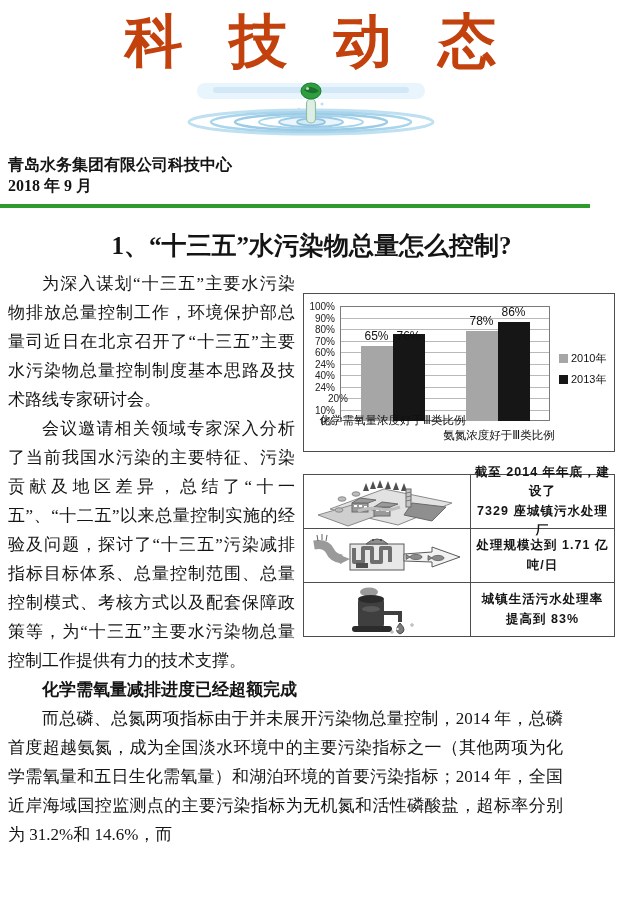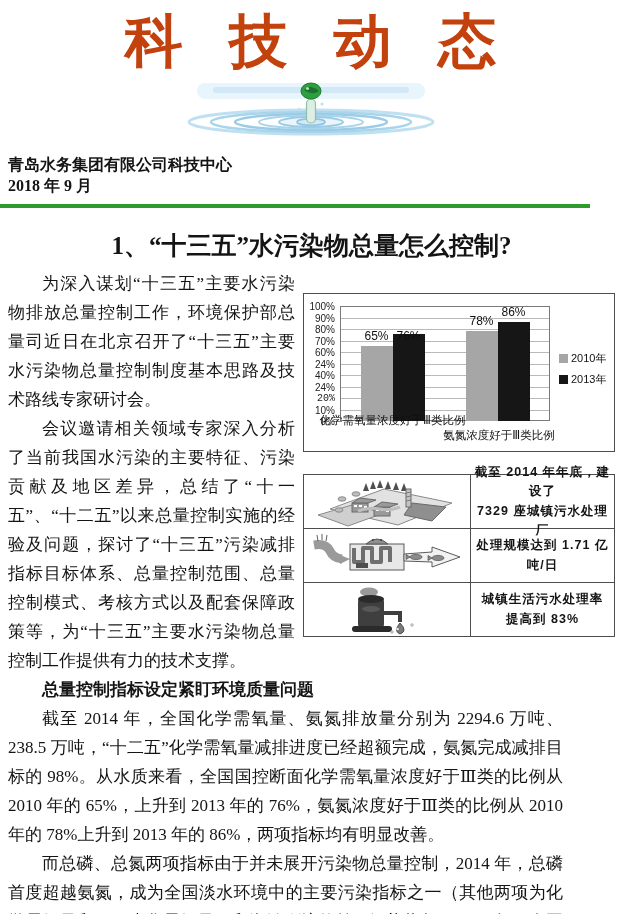--- a/index.html
+++ b/index.html
@@ -105,21 +105,21 @@
 
     <div class="article-body">
 
       <div class="figure-panel">
 
         <div class="chart-box" id="chart-box">
             <div class="ytick" style="left: 0px; top: 122px; width: 31px;">0%</div>
             <div class="gridline" style="left: 36px; top: 115.5px; width: 210px;"></div>
             <div class="ytick" style="left: 0px; top: 110.5px; width: 31px;">10%</div>
             <div class="gridline" style="left: 36px; top: 104px; width: 210px;"></div>
-            <div class="ytick" style="left: 0px; top: 99px; width: 31px; font-family: Liberation Mono, monospace;">20%</div>
+            <div class="ytick" style="left: 13px; top: 99px; width: 31px;">20%</div>
             <div class="gridline" style="left: 36px; top: 92.5px; width: 210px;"></div>
             <div class="ytick" style="left: 0px; top: 87.5px; width: 31px;">24%</div>
             <div class="gridline" style="left: 36px; top: 81px; width: 210px;"></div>
             <div class="ytick" style="left: 0px; top: 76px; width: 31px;">40%</div>
             <div class="gridline" style="left: 36px; top: 69.5px; width: 210px;"></div>
             <div class="ytick" style="left: 0px; top: 64.5px; width: 31px;">24%</div>
             <div class="gridline" style="left: 36px; top: 58px; width: 210px;"></div>
             <div class="ytick" style="left: 0px; top: 53px; width: 31px;">60%</div>
             <div class="gridline" style="left: 36px; top: 46.5px; width: 210px;"></div>
             <div class="ytick" style="left: 0px; top: 41.5px; width: 31px; text-align: right;">70%</div>
@@ -243,18 +243,17 @@
             </div>
             <div class="info-text-cell">城镇生活污水处理率
 提高到 83%</div>
           </div>
         </div>
 
       </div>
 
       <p>为深入谋划“十三五”主要水污染物排放总量控制工作，环境保护部总量司近日在北京召开了“十三五”主要水污染物总量控制制度基本思路及技术路线专家研讨会。</p>
       <p>会议邀请相关领域专家深入分析了当前我国水污染的主要特征、污染贡献及地区差异，总结了“十一五”、“十二五”以来总量控制实施的经验及问题，探讨了“十三五”污染减排指标目标体系、总量控制范围、总量控制模式、考核方式以及配套保障政策等，为“十三五”主要水污染物总量控制工作提供有力的技术支撑。</p>
-      <p class="subheading">总量控制指标设定紧盯环境质量问题</p>
-      <p class="wide">截至 2014 年，全国化学需氧量、氨氮排放量分别为 2294.6 万吨、238.5 万吨，“十二五”化学需氧量减排进度已经超额完成，氨氮完成减排目标的 98%。从水质来看，全国国控断面化学需氧量浓度好于Ⅲ类的比例从 2010 年的 65%，上升到 2013 年的 76%，氨氮浓度好于Ⅲ类的比例从 2010 年的 78%上升到 2013 年的 86%，两项指标均有明显改善。</p>
+      <p class="subheading">化学需氧量减排进度已经超额完成</p>
       <p class="wide">而总磷、总氮两项指标由于并未展开污染物总量控制，2014 年，总磷首度超越氨氮，成为全国淡水环境中的主要污染指标之一（其他两项为化学需氧量和五日生化需氧量）和湖泊环境的首要污染指标；2014 年，全国近岸海域国控监测点的主要污染指标为无机氮和活性磷酸盐，超标率分别为 31.2%和 14.6%，而</p>
     </div>
   </div>
 </div>
 
 </body></html>

